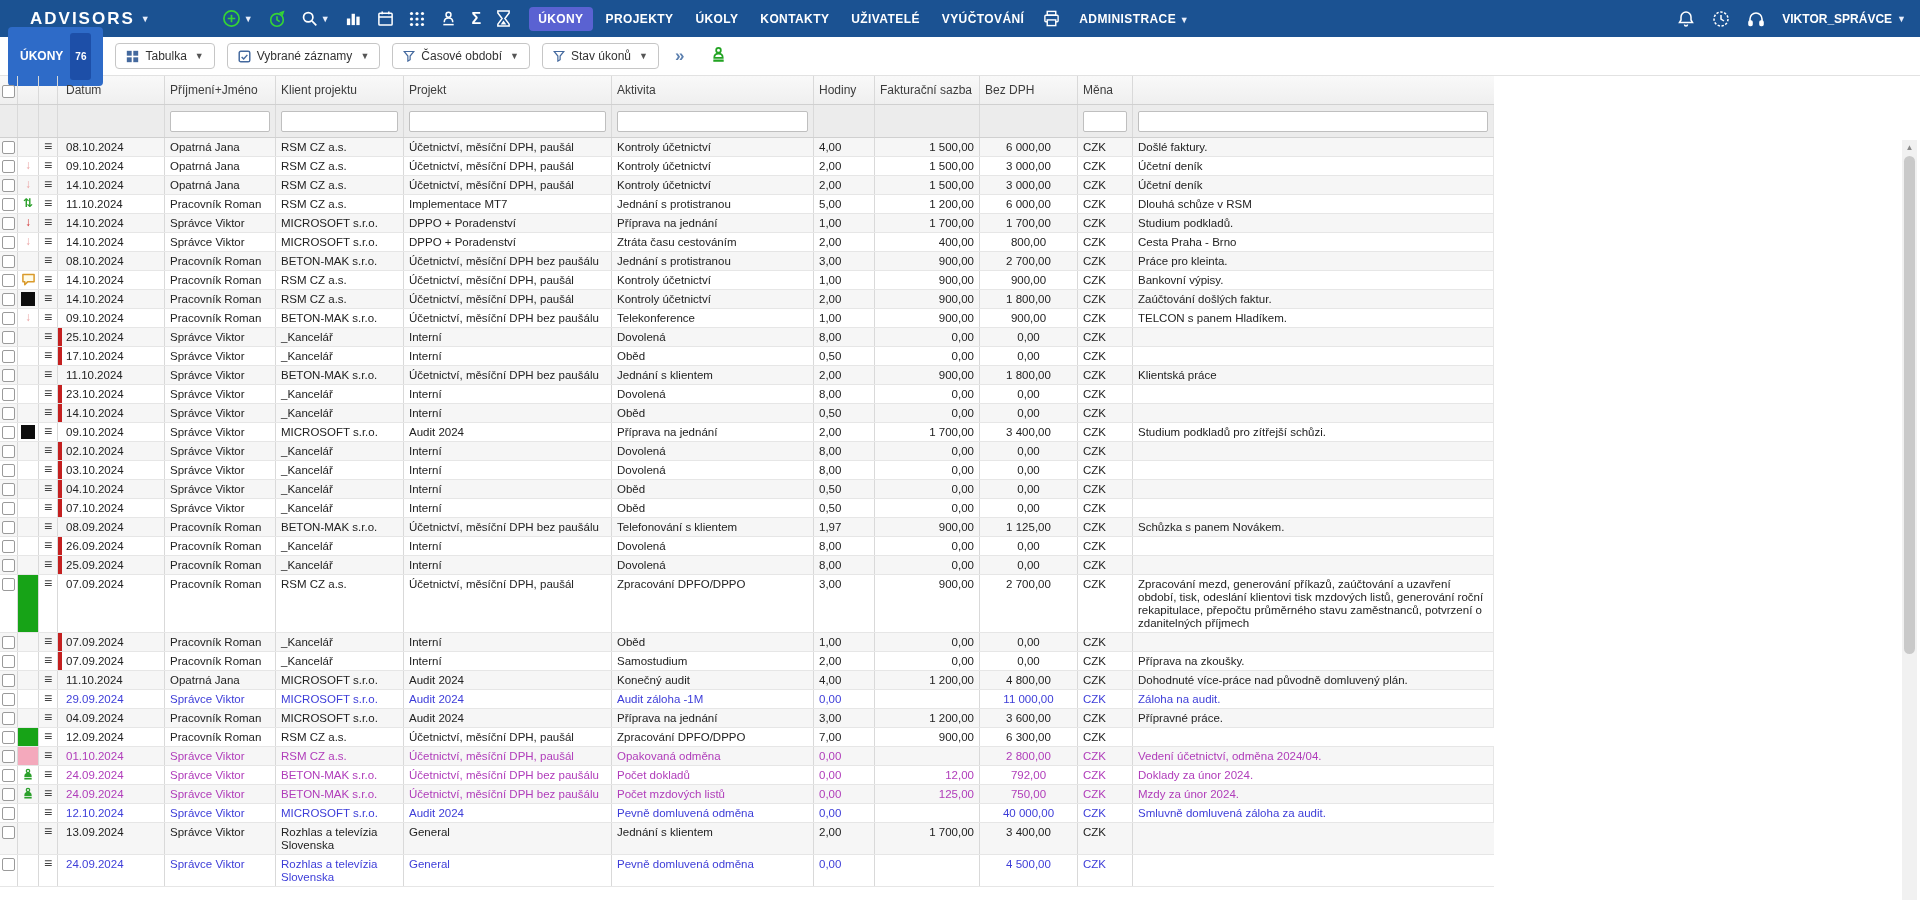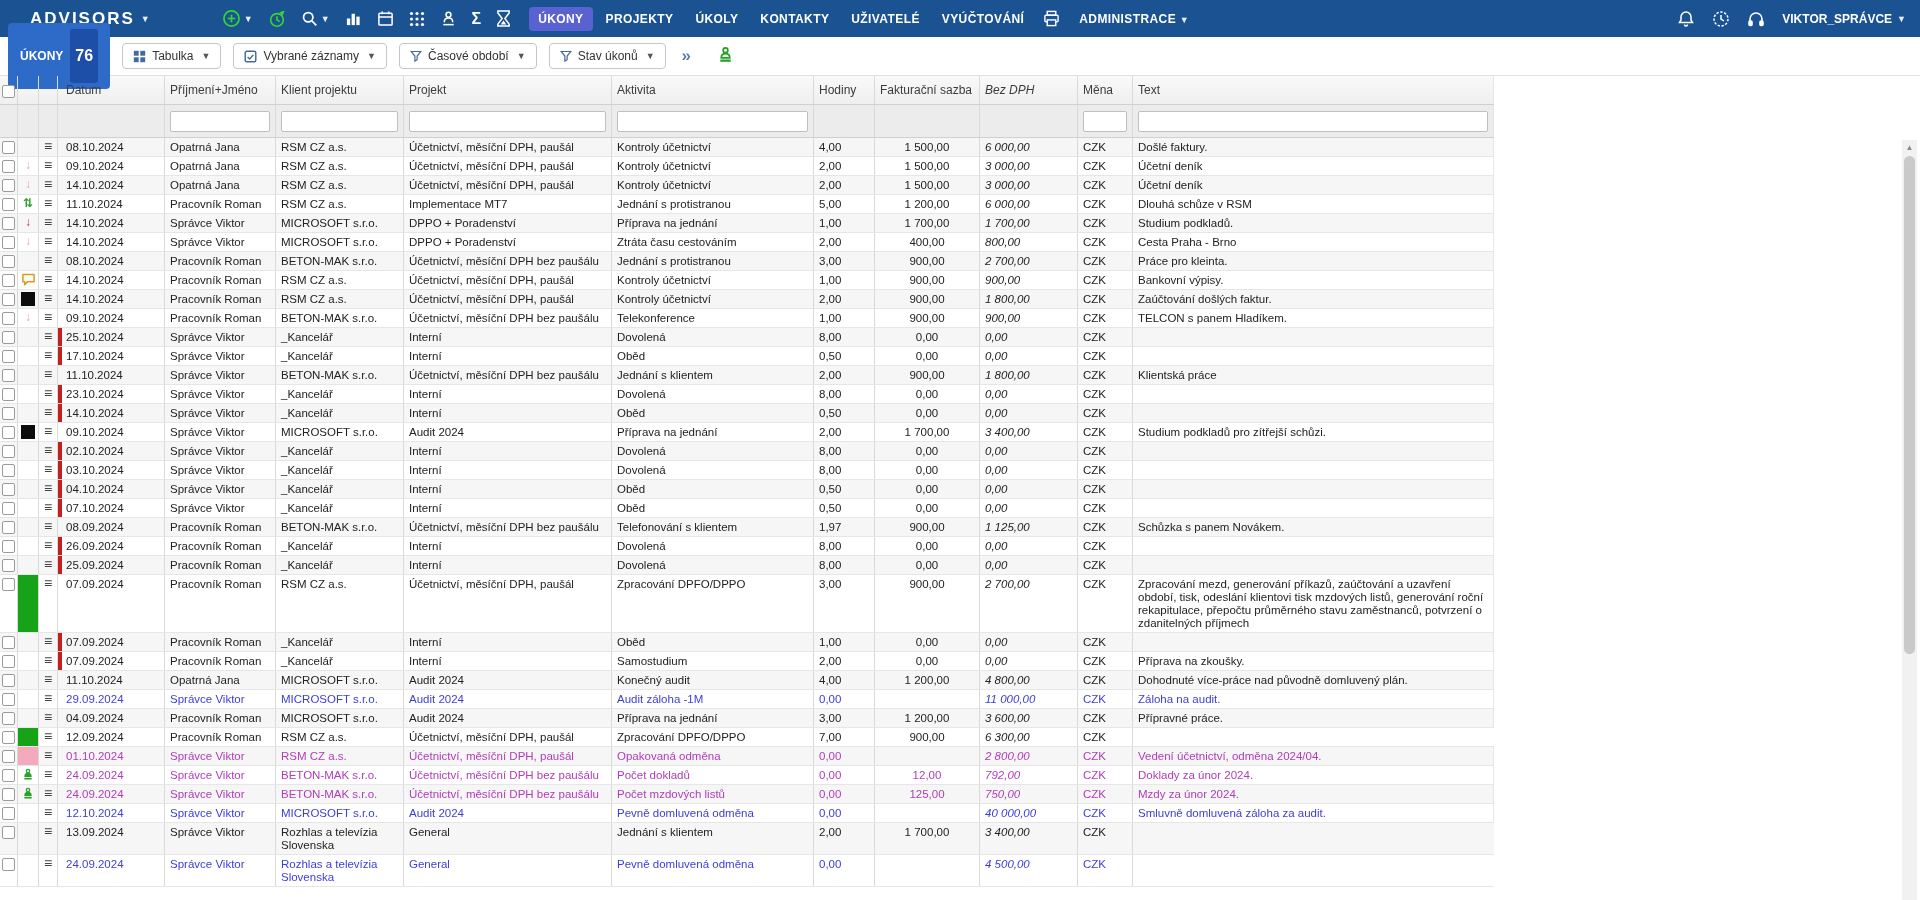--- a/index.html
+++ b/index.html
@@ -21,21 +21,21 @@
     border-radius:4px; cursor:pointer; white-space:nowrap; }
   .nav-item.active { background:#5a62d2; }
   .nav-right { margin-left:auto; display:flex; align-items:center; gap:17px; }
   .nav-user { font-size:12px; font-weight:bold; display:flex; align-items:center; gap:5px; cursor:pointer; }
 
   
   .toolbar { height:39px; background:#fff; border-bottom:1px solid #e2e2e2;
     display:flex; align-items:center; gap:12px; padding:0 8px; }
   .tab-ukony { background:#2e6bc8; color:#fff; font-size:12px; font-weight:bold;
     border-radius:4px; padding:6px 12px; display:flex; align-items:center; gap:7px; cursor:pointer; }
-  .tab-badge { background:#1d4fa8; border-radius:3px; font-size:16px; padding:18px 5px; font-weight:bold; }
+  .tab-badge { background:#1d4fa8; border-radius:3px; font-size:10px; padding:18px 5px; font-weight:bold; }
   .tb-btn { border:1px solid #c6c6c6; border-radius:4px; background:#fff; color:#333;
     font-size:12px; padding:5px 10px; display:flex; align-items:center; gap:6px; cursor:pointer; }
   .tb-btn svg { color:#44699e; }
   .tb-caret { font-size:9px; color:#555; margin-left:2px; }
   .chevrons { color:#5b7fae; font-size:17px; font-weight:bold; cursor:pointer; margin-left:4px; }
   .stamp-green { color:#22a322; margin-left:14px; cursor:pointer; }
 
   
   .table-wrap { width:1494px; }
   .thead, .filters, .tr { display:flex; }
@@ -51,22 +51,22 @@
   .td { font-size:11.5px; color:#222; line-height:13px; padding-top:3px; }
   .c-cb { width:18px; display:flex; justify-content:center; align-items:flex-start; padding:3px 0 0 0; }
   .c-flag { width:21px; padding:1px; display:flex; justify-content:center; align-items:flex-start; position:relative; }
   .c-menu { width:19px; display:flex; justify-content:center; padding:1px 0 0 0; }
   .c-date { width:107px; position:relative; padding-left:8px; }
   .c-name { width:111px; }
   .c-client { width:128px; }
   .c-project { width:208px; }
   .c-activity { width:202px; }
   .c-hours { width:61px; }
-  .c-rate { width:105px; text-align:center; }
-  .c-amount { width:98px; text-align:left;font-style:italic; }
+  .c-rate { width:105px; text-align:right; }
+  .c-amount { width:98px; text-align:center; }
   .c-cur { width:55px; }
   .c-text { width:361px; border-right:1px solid #e6e6e6; }
   .cb { width:13px; height:13px; border:1px solid #9a9a9a; border-radius:2px; background:#fff; display:inline-block; }
   .hamburger { font-size:14px; color:#444; line-height:15px; }
   .redbar { position:absolute; left:0; top:0; bottom:0; width:4px; background:#c42020; }
   .arr { font-size:12px; font-weight:bold; line-height:14px; }
   .arr.light { color:#eaa3a3; } .arr.red { color:#d22f2f; } .arr.gduo { color:#2ca02c; }
   .blacksq { width:14px; height:14px; background:#0d0d0d; margin-top:1px; }
   .fill-green { background:#17a317 !important; }
   .fill-pink { background:#f4a9bc !important; }
@@ -255,21 +255,20 @@
       <div class="th c-menu"></div>
       <div class="th c-date">Datum</div>
       <div class="th c-name">Příjmení+Jméno</div>
       <div class="th c-client">Klient projektu</div>
       <div class="th c-project">Projekt</div>
       <div class="th c-activity">Aktivita</div>
       <div class="th c-hours">Hodiny</div>
       <div class="th c-rate">Fakturační sazba</div>
       <div class="th c-amount">Bez DPH</div>
       <div class="th c-cur">Měna</div>
-      <div class="th c-text">Text</div>
     </div>
   <div class="filters" id="filters">
       <div class="fd c-cb"></div>
       <div class="fd c-flag"></div>
       <div class="fd c-menu"></div>
       <div class="fd c-date"></div>
       <div class="fd c-name">
         <input style="">
       </div>
       <div class="fd c-client">

